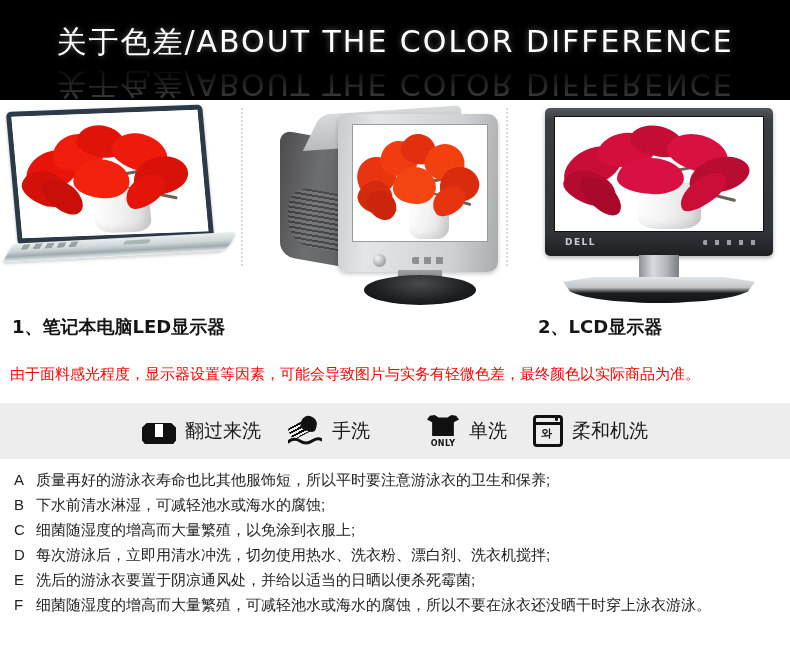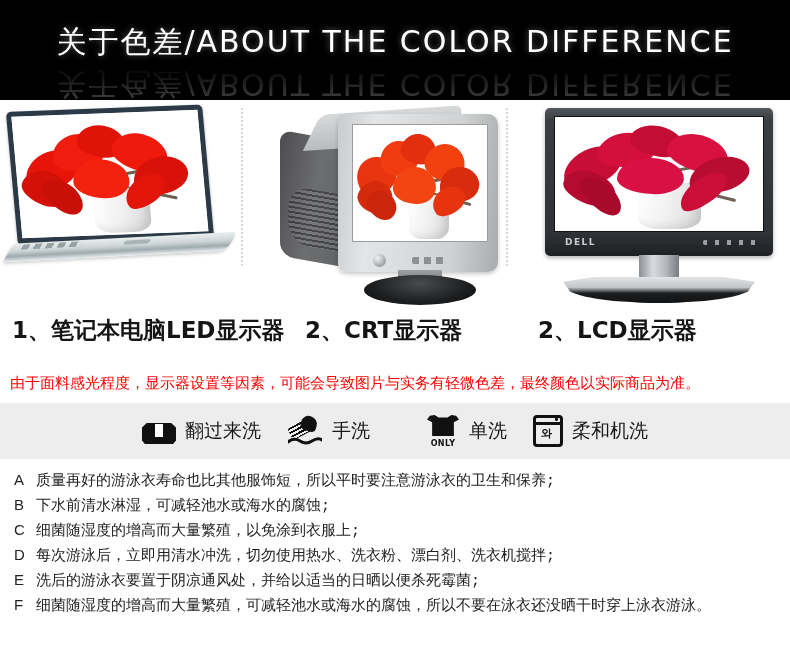--- a/index.html
+++ b/index.html
@@ -247,39 +247,39 @@
 
   
   .captions {
     position: relative;
     width: 790px;
     height: 42px;
   }
   .caption {
     position: absolute;
     top: 0;
-    font-size: 23px;
+    font-size: 18px;
     font-weight: bold;
     color: #151515;
     white-space: nowrap;
     font-family: "DejaVu Sans", "Liberation Sans", sans-serif;
   }
   .caption.c1 { left: 12px; }
   .caption.c2 { left: 305px; }
   .caption.c3 { left: 538px; }
 
   
   .notice {
     position: relative;
     width: 790px;
     height: 46px;
   }
   .notice-text {
     position: absolute;
-    left: 10px; top: 17px;
+    left: 10px; top: 8px;
     font-size: 15px;
     color: #ff0000;
     white-space: nowrap;
     font-family: "DejaVu Sans", "Liberation Sans", sans-serif;
   }
 
   
   .care-band {
     position: relative;
     width: 790px;
@@ -394,21 +394,21 @@
     font-size: 15px;
     color: #222;
     width: 13px;
     flex: none;
     font-family: "Liberation Sans", sans-serif;
   }
   .care-text {
     font-size: 15px;
     color: #222;
     white-space: nowrap;
-    font-family: Liberation Mono, monospace;
+    font-family: Liberation Sans, sans-serif;
     text-align: right;
   }
 </style>
 </head>
 <body>
 
 <div class="header-banner">
   <div class="header-title">关于色差/ABOUT THE COLOR DIFFERENCE</div>
   <div class="header-reflection">关于色差/ABOUT THE COLOR DIFFERENCE</div>
 </div>
@@ -491,21 +491,20 @@
       <div class="lcd-logo">DELL</div>
       <div class="lcd-keys"></div>
     </div>
     <div class="lcd-neck"></div>
     <div class="lcd-stand"></div>
   </div>
 </div>
 
 <div class="captions">
   <div class="caption c1">1、笔记本电脑LED显示器</div>
-  <div class="caption c2">2、CRT显示器</div>
   <div class="caption c3">2、LCD显示器</div>
 </div>
 
 <div class="notice">
   <div class="notice-text">由于面料感光程度，显示器设置等因素，可能会导致图片与实务有轻微色差，最终颜色以实际商品为准。</div>
 </div>
 
 <div class="care-band">
 
   <div class="care-item">

